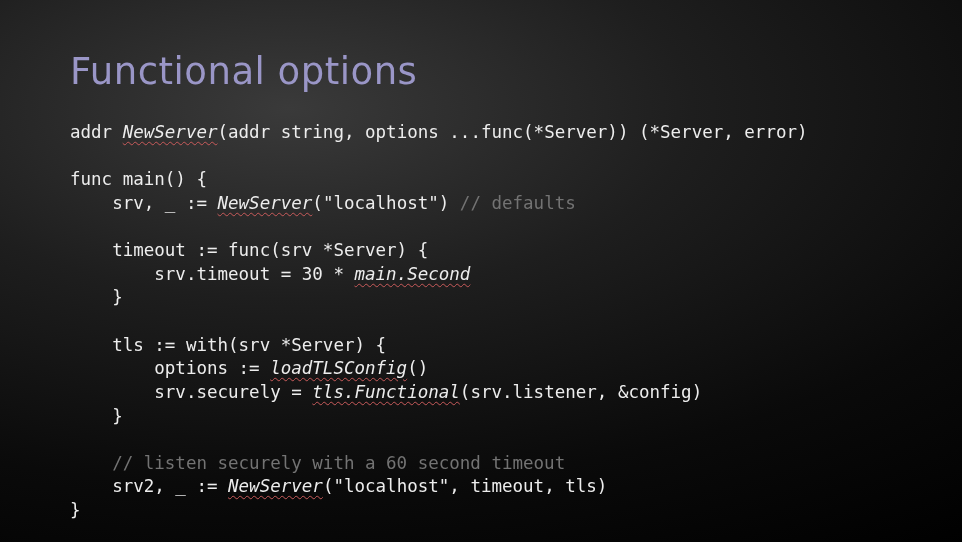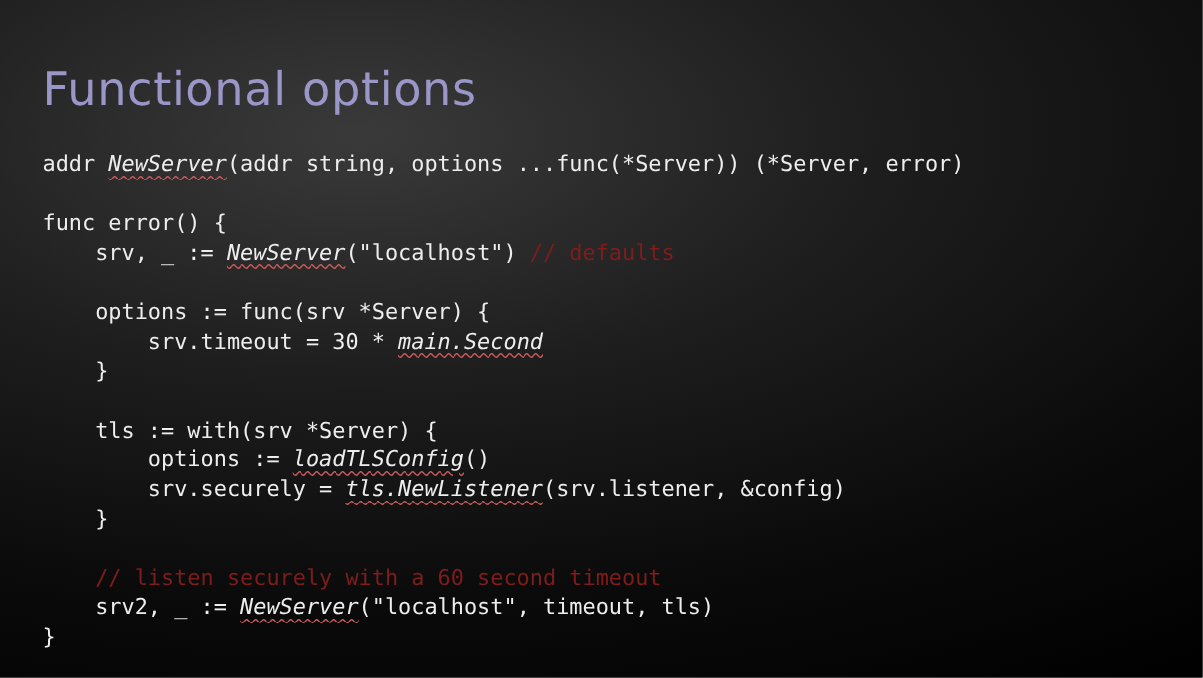--- a/index.html
+++ b/index.html
@@ -7,21 +7,21 @@
     padding: 0;
     width: 962px;
     height: 542px;
     overflow: hidden;
     background: radial-gradient(ellipse 120% 100% at 30% 20%, #3a3a3a 0%, #1e1e1e 35%, #0a0a0a 70%, #000 100%);
     font-family: "DejaVu Sans Mono", "Menlo", "Consolas", "Liberation Mono", monospace;
     color: #e8e8e8;
   }
   .slide {
     box-sizing: border-box;
-    padding: 50px 45px 30px 34px;
+    padding: 50px 45px 30px 70px;
     width: 100%;
     height: 100%;
   }
   .title {
     font-family: "DejaVu Sans", "Segoe UI", "Helvetica Neue", Arial, sans-serif;
     font-size: 37px;
     font-weight: 400;
     color: #9a96c7;
     margin: 0 0 28px 0;
     letter-spacing: 0.5px;
@@ -35,38 +35,38 @@
     white-space: pre;
   }
   .squig {
     text-decoration: underline;
     text-decoration-style: wavy;
     text-decoration-color: #c85a5a;
     text-decoration-thickness: 1px;
     text-underline-offset: 3px;
     font-style: italic;
   }
-  .comment { color: #7f1d1d; }
+  .comment { color: #737373; }
 </style>
 </head>
 <body>
 
 <div class="slide">
   <h1 class="title">Functional options</h1>
 
   <pre class="code"><span><span>addr </span><span class="squig">NewServer</span><span>(addr string, options ...func(*Server)) (*Server, error)</span></span>
 <span></span>
-<span>func error() {</span>
+<span>func main() {</span>
 <span><span>    srv, _ := </span><span class="squig">NewServer</span><span>("localhost") </span><span class="comment">// defaults</span></span>
 <span></span>
-<span>    options := func(srv *Server) {</span>
+<span>    timeout := func(srv *Server) {</span>
 <span><span>        srv.timeout = 30 * </span><span class="squig">main.Second</span></span>
 <span>    }</span>
 <span></span>
 <span>    tls := with(srv *Server) {</span>
 <span><span>        options := </span><span class="squig">loadTLSConfig</span><span>()</span></span>
-<span><span>        srv.securely = </span><span class="squig">tls.NewListener</span><span>(srv.listener, &amp;config)</span></span>
+<span><span>        srv.securely = </span><span class="squig">tls.Functional</span><span>(srv.listener, &amp;config)</span></span>
 <span>    }</span>
 <span></span>
 <span class="comment">    // listen securely with a 60 second timeout</span>
 <span><span>    srv2, _ := </span><span class="squig">NewServer</span><span>("localhost", timeout, tls)</span></span>
 <span>}</span></pre>
 </div>
 
 </body></html>

